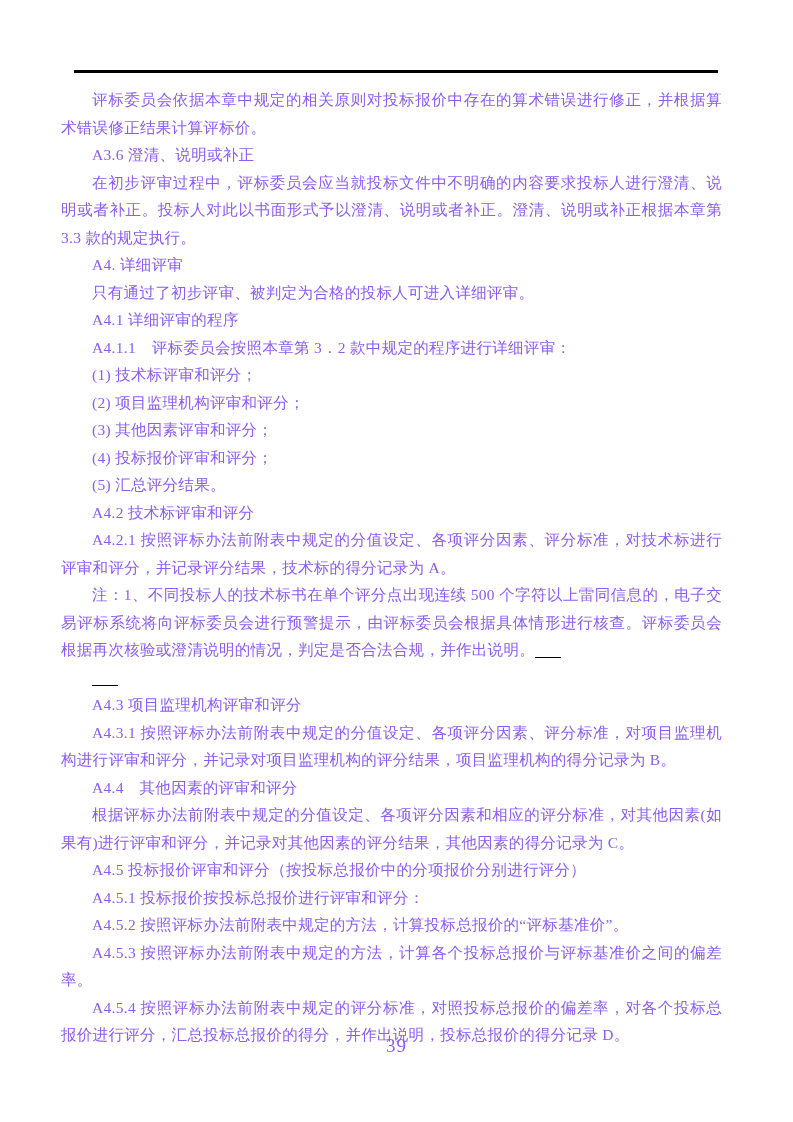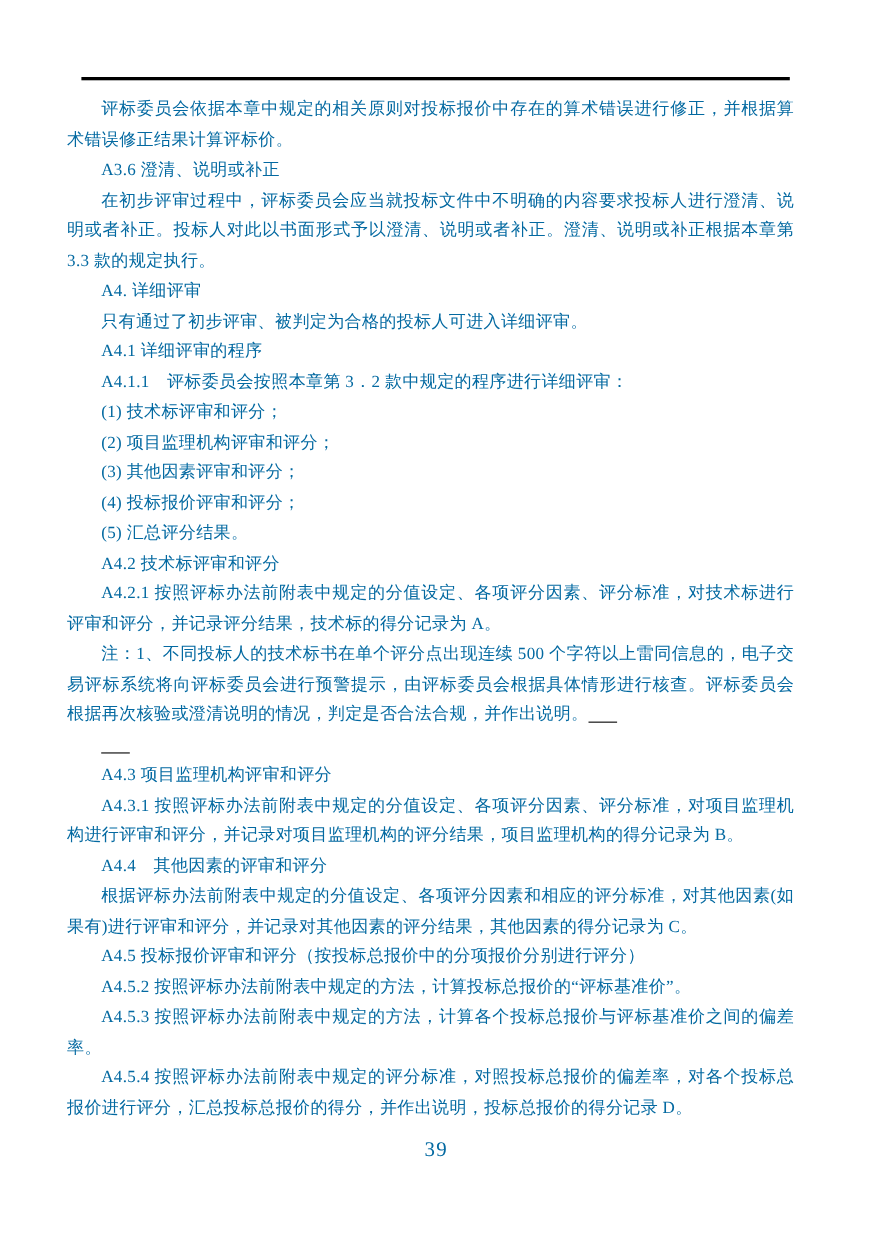--- a/index.html
+++ b/index.html
@@ -7,21 +7,21 @@
     padding: 0;
     background: #e8e8e8;
   }
   .page {
     position: relative;
     width: 793px;
     height: 1122px;
     margin: 0 auto;
     background: #ffffff;
     font-family: "Liberation Serif", "DejaVu Serif", serif;
-    color: #0369a1;
+    color: #8b5cf6;
     overflow: hidden;
   }
   .header-rule {
     position: absolute;
     top: 70px;
     left: 74px;
     width: 644px;
     height: 2.5px;
     background: #000000;
   }
@@ -84,19 +84,20 @@
     <p>(5) 汇总评分结果。</p>
     <p>A4.2 技术标评审和评分</p>
     <p>A4.2.1 按照评标办法前附表中规定的分值设定、各项评分因素、评分标准，对技术标进行评审和评分，并记录评分结果，技术标的得分记录为 A。</p>
     <p class="u"><span>注：1、不同投标人的技术标书在单个评分点出现连续 500 个字符以上雷同信息的，电子交易评标系统将向评标委员会进行预警提示，由评标委员会根据具体情形进行核查。评标委员会根据再次核验或澄清说明的情况，判定是否合法合规，并作出说明。</span><span class="ext"></span></p>
     <p class="u"><span class="ext"></span></p>
     <p>A4.3 项目监理机构评审和评分</p>
     <p>A4.3.1 按照评标办法前附表中规定的分值设定、各项评分因素、评分标准，对项目监理机构进行评审和评分，并记录对项目监理机构的评分结果，项目监理机构的得分记录为 B。</p>
     <p>A4.4　其他因素的评审和评分</p>
     <p>根据评标办法前附表中规定的分值设定、各项评分因素和相应的评分标准，对其他因素(如果有)进行评审和评分，并记录对其他因素的评分结果，其他因素的得分记录为 C。</p>
     <p>A4.5 投标报价评审和评分（按投标总报价中的分项报价分别进行评分）</p>
+    <p>A4.5.1 投标报价按投标总报价进行评审和评分：</p>
     <p>A4.5.2 按照评标办法前附表中规定的方法，计算投标总报价的“评标基准价”。</p>
     <p>A4.5.3 按照评标办法前附表中规定的方法，计算各个投标总报价与评标基准价之间的偏差率。</p>
     <p>A4.5.4 按照评标办法前附表中规定的评分标准，对照投标总报价的偏差率，对各个投标总报价进行评分，汇总投标总报价的得分，并作出说明，投标总报价的得分记录 D。</p>
   </div>
 
   <div class="footer">39</div>
 </div>
 
 </body></html>

